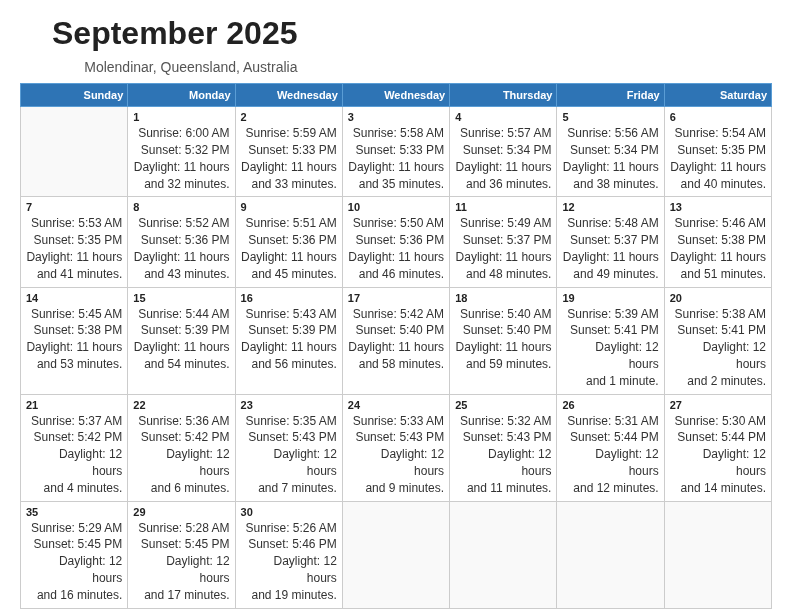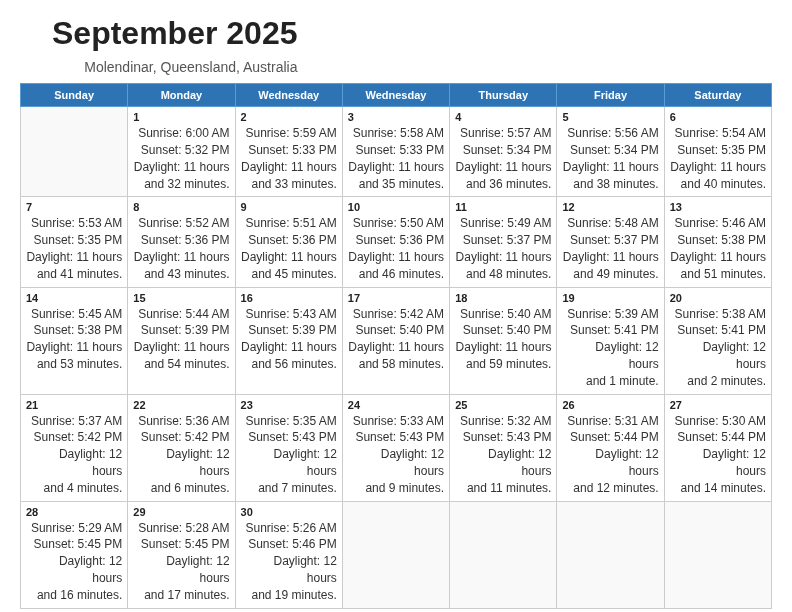--- a/index.html
+++ b/index.html
@@ -59,21 +59,21 @@
       border-collapse: collapse;
       flex: 1;
       font-size: 9.5px;
     }
     .calendar thead th {
       background-color: #2e74b5;
       color: #fff;
       font-size: 11px;
       font-weight: bold;
       padding: 5px 4px;
-      text-align: center;
+      text-align: right;
       border: 1px solid #5a9dd5;
     }
     .calendar tbody td {
       border: 1px solid #ccc;
       vertical-align: top;
       padding: 4px 5px;
       width: calc(100% / 7);
     }
     .day-number {
       font-size: 11px;
@@ -228,21 +228,21 @@
             <div class="day-number">26</div>
             <div class="day-info">Sunrise: 5:31 AM<br>Sunset: 5:44 PM<br>Daylight: 12 hours<br>and 12 minutes.</div>
           </td>
           <td>
             <div class="day-number">27</div>
             <div class="day-info">Sunrise: 5:30 AM<br>Sunset: 5:44 PM<br>Daylight: 12 hours<br>and 14 minutes.</div>
           </td>
         </tr>
         <tr>
           <td>
-            <div class="day-number">28</div>
+            <div class="day-number">35</div>
             <div class="day-info">Sunrise: 5:29 AM<br>Sunset: 5:45 PM<br>Daylight: 12 hours<br>and 16 minutes.</div>
           </td>
           <td>
             <div class="day-number">29</div>
             <div class="day-info">Sunrise: 5:28 AM<br>Sunset: 5:45 PM<br>Daylight: 12 hours<br>and 17 minutes.</div>
           </td>
           <td>
             <div class="day-number">30</div>
             <div class="day-info">Sunrise: 5:26 AM<br>Sunset: 5:46 PM<br>Daylight: 12 hours<br>and 19 minutes.</div>
           </td>

